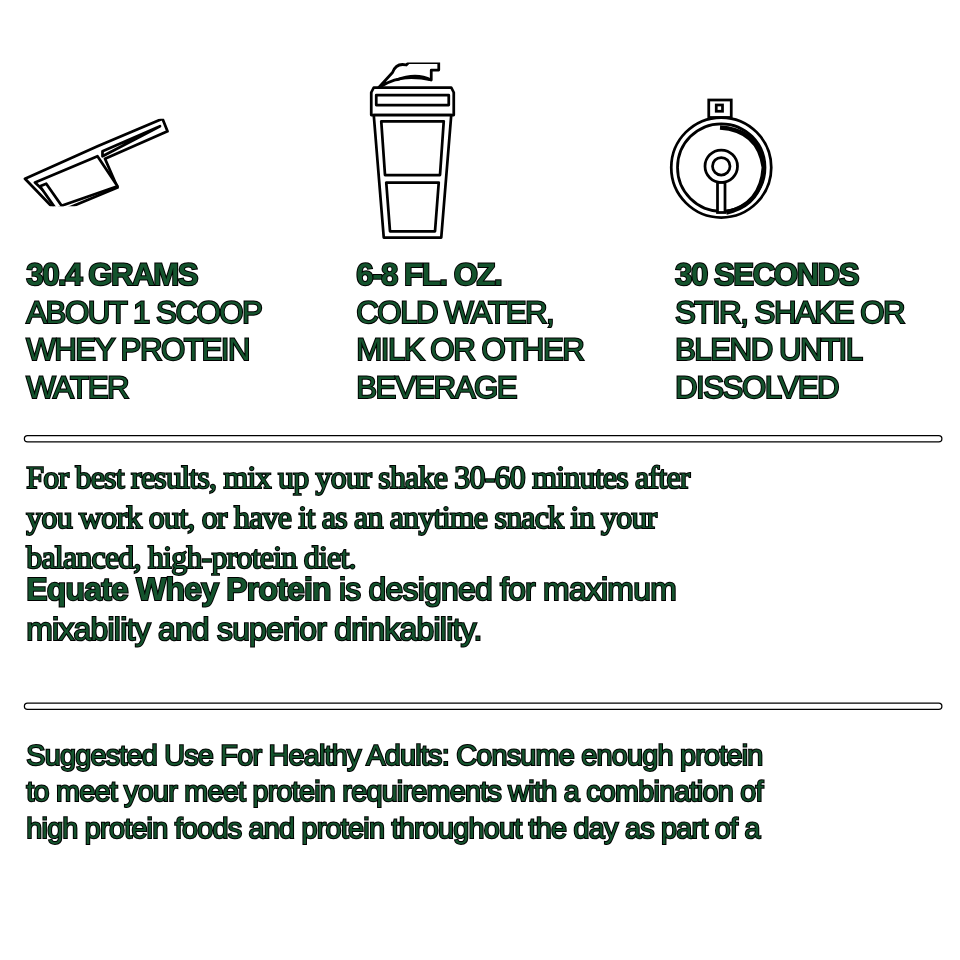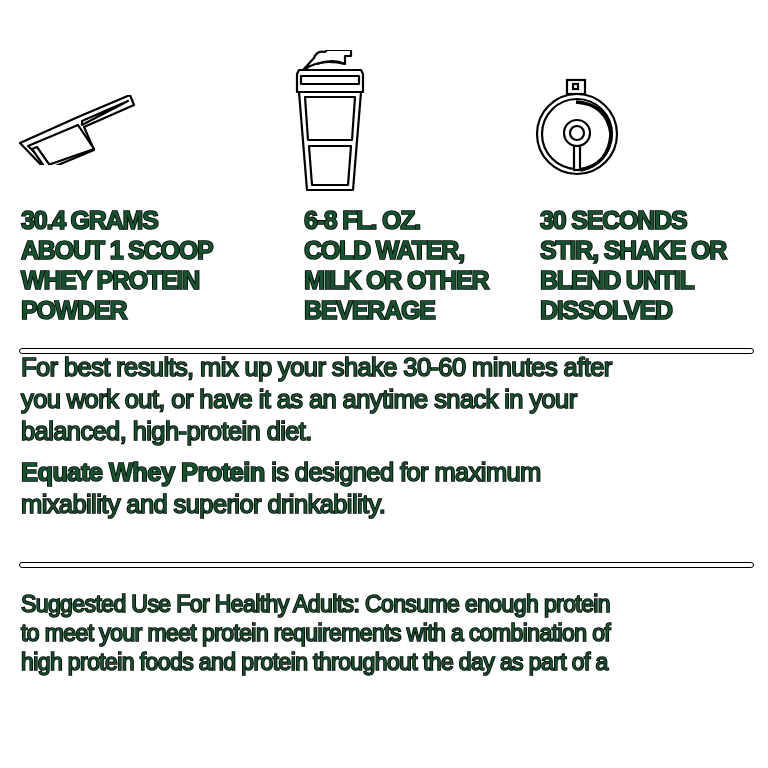--- a/index.html
+++ b/index.html
@@ -31,21 +31,21 @@
       letter-spacing: -1.2px;
     }
     .col .line {
       display: block;
       white-space: nowrap;
     }
     .col .head {
       font-weight: bold;
     }
     .col .body-line {
-      font-weight: bold;
+      font-weight: normal;
     }
     .divider {
       position: absolute;
       left: 19px;
       width: 733px;
       height: 4px;
       border: 1.5px solid #000;
       border-radius: 3px;
       background: #fff;
     }
@@ -123,40 +123,40 @@
     <circle cx="46" cy="55" r="7" fill="#fff"></circle>
 
     <rect x="43" y="68" width="6" height="24" fill="#fff"></rect>
   </svg>
 </div>
 
 <div class="col outline" style="left:21px;">
   <span class="line head">30.4 GRAMS</span>
   <span class="line body-line">ABOUT 1 SCOOP</span>
   <span class="line body-line">WHEY PROTEIN</span>
-  <span class="line body-line">POWDER</span>
+  <span class="line body-line">WATER</span>
 </div>
 
-<div class="col outline" style="left:285px;margin-left:19px;">
+<div class="col outline" style="left:285px;">
   <span class="line head">6-8 FL. OZ.</span>
   <span class="line body-line">COLD WATER,</span>
   <span class="line body-line">MILK OR OTHER</span>
   <span class="line body-line">BEVERAGE</span>
 </div>
 
 <div class="col outline" style="left:540px;">
   <span class="line head">30 SECONDS</span>
   <span class="line body-line">STIR, SHAKE OR</span>
   <span class="line body-line">BLEND UNTIL</span>
   <span class="line body-line">DISSOLVED</span>
 </div>
 
 <div class="divider" style="top:348px;"></div>
 
-<div class="para outline" style="top:351px;">
+<div class="para outline" style="top:366px;font-family:Liberation Serif, serif;">
   <span class="pline">For best results, mix up your shake 30-60 minutes after</span>
   <span class="pline">you work out, or have it as an anytime snack in your</span>
   <span class="pline">balanced, high-protein diet.</span>
 </div>
 
 <div class="para outline" style="top:456px;">
   <span class="pline"><span class="bold">Equate Whey Protein</span><span> is designed for maximum</span></span>
   <span class="pline">mixability and superior drinkability.</span>
 </div>
 

